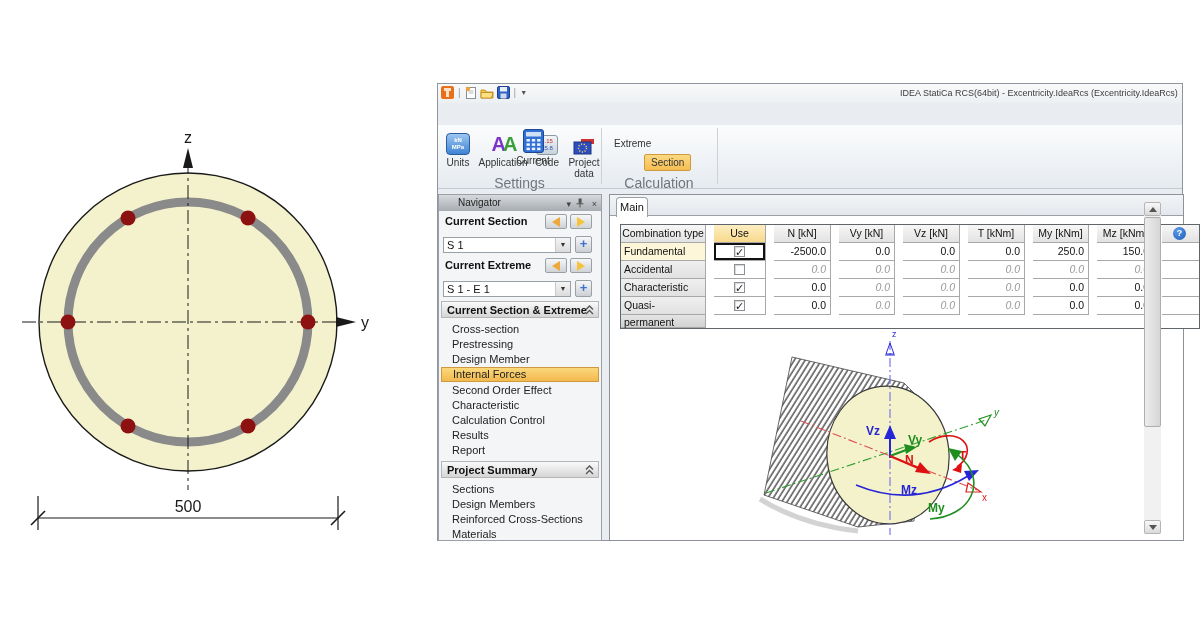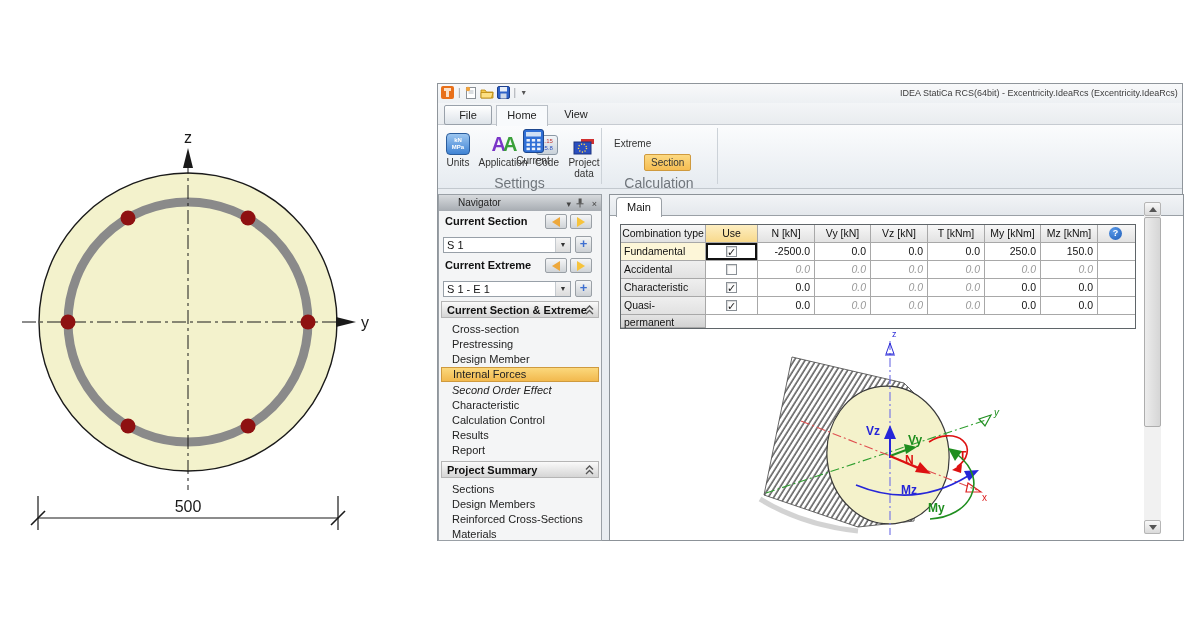--- a/index.html
+++ b/index.html
@@ -75,27 +75,27 @@
   .nav-item { position:absolute; left:2px; width:158px; height:15px; font-size:11px; color:#222;
               line-height:15px; padding-left:11px; }
   .nav-item.selected { background:linear-gradient(#fbd87c,#f2b94e); border:1px solid #cf9a3e;
                        width:158px; line-height:13px; }
 
   
   .doc { position:absolute; left:171px; top:110px; width:575px; height:347px;
          background:#fff; border:1px solid #8c9298; }
   .doc-tabstrip { position:absolute; left:0; top:0; width:100%; height:21px;
                   background:linear-gradient(#f2f4f6,#e4e8ec); border-bottom:1px solid #9aa0a6; }
-  .doc-tab { position:absolute; left:6px; top:2px; width:46px; height:20px; background:#fff;
+  .doc-tab { position:absolute; left:6px; top:2px; width:32px; height:20px; background:#fff;
              border:1px solid #9aa0a6; border-bottom:none; border-radius:4px 4px 0 0;
              font-size:11px; text-align:center; line-height:18px; color:#111; z-index:2; }
 
   
   .table { position:absolute; left:10px; top:29px; border:1px solid #5f6569; background:#fff; }
-  .trow { display:flex; height:18px; }
+  .trow { display:flex; height:18px;gap:8px; }
   .tc { border-right:1px solid #a8a8a8; border-bottom:1px solid #a8a8a8; height:18px;
         font-size:10.5px; line-height:17px; color:#111; position:relative; }
   .c0{width:85px;} .c1{width:52px;} .c2{width:57px;} .c3{width:56px;} .c4{width:57px;}
   .c5{width:57px;} .c6{width:56px;} .c7{width:57px;} .c8{width:37px; border-right:none;}
   .th { background:linear-gradient(#f7f7f7,#e2e2e2); text-align:center; }
   .th.use-h { background:linear-gradient(#fdeec2,#f8d98c); }
   .lab { padding-left:3px; }
   .lab-y { background:#fdf6d8; }
   .lab-g { background:linear-gradient(#efefef,#e1e1e1); }
   .val { text-align:right; padding-right:4px; }
@@ -188,25 +188,20 @@
           <rect x="0.5" y="0.5" width="12" height="12" rx="1.5" fill="#2f62c8" stroke="#1d3f8c"></rect>
           <rect x="3" y="1" width="7" height="4.5" fill="#e8eef8"></rect>
           <rect x="3.5" y="7.5" width="6" height="5" fill="#cfd9ea"></rect>
         </svg>
         <span class="qat-sep">|</span>
         <span class="qat-caret">▼</span>
       </div>
       <div class="app-title">IDEA StatiCa RCS(64bit) - Excentricity.IdeaRcs (Excentricity.IdeaRcs)</div>
     </div>
 
-    <div class="tabstrip">
-      <div class="tab tab-file">File</div>
-      <div class="tab tab-home">Home</div>
-      <div class="tab tab-view">View</div>
-    </div>
 
     <div class="ribbon">
 
       <div class="rbtn" style="left:2px; width:36px;">
         <div class="ric">
             <div class="units-ic">
           <span>kN</span>
               <span>MPa</span>
         </div>
           </div>
@@ -308,21 +303,21 @@
         <span>Current Section &amp; Extreme</span>
         <svg class="chev" width="9" height="10">
           <polyline points="1,4.5 4.5,1 8,4.5" fill="none" stroke="#555" stroke-width="1.3"></polyline>
           <polyline points="1,9 4.5,5.5 8,9" fill="none" stroke="#555" stroke-width="1.3"></polyline>
         </svg>
       </div>
       <div class="nav-item" style="top:127px;">Cross-section</div>
       <div class="nav-item" style="top:142px;">Prestressing</div>
       <div class="nav-item" style="top:157px;">Design Member</div>
       <div class="nav-item selected" style="top:172px;">Internal Forces</div>
-      <div class="nav-item" style="top:188px;font-style:italic;">Second Order Effect</div>
+      <div class="nav-item" style="top:188px;">Second Order Effect</div>
       <div class="nav-item" style="top:203px;">Characteristic</div>
       <div class="nav-item" style="top:218px;">Calculation Control</div>
       <div class="nav-item" style="top:233px;">Results</div>
       <div class="nav-item" style="top:248px;">Report</div>
 
       <div class="sec-hdr" style="top:266px;">
         <span>Project Summary</span>
         <svg class="chev" width="9" height="10">
           <polyline points="1,4.5 4.5,1 8,4.5" fill="none" stroke="#555" stroke-width="1.3"></polyline>
           <polyline points="1,9 4.5,5.5 8,9" fill="none" stroke="#555" stroke-width="1.3"></polyline>

